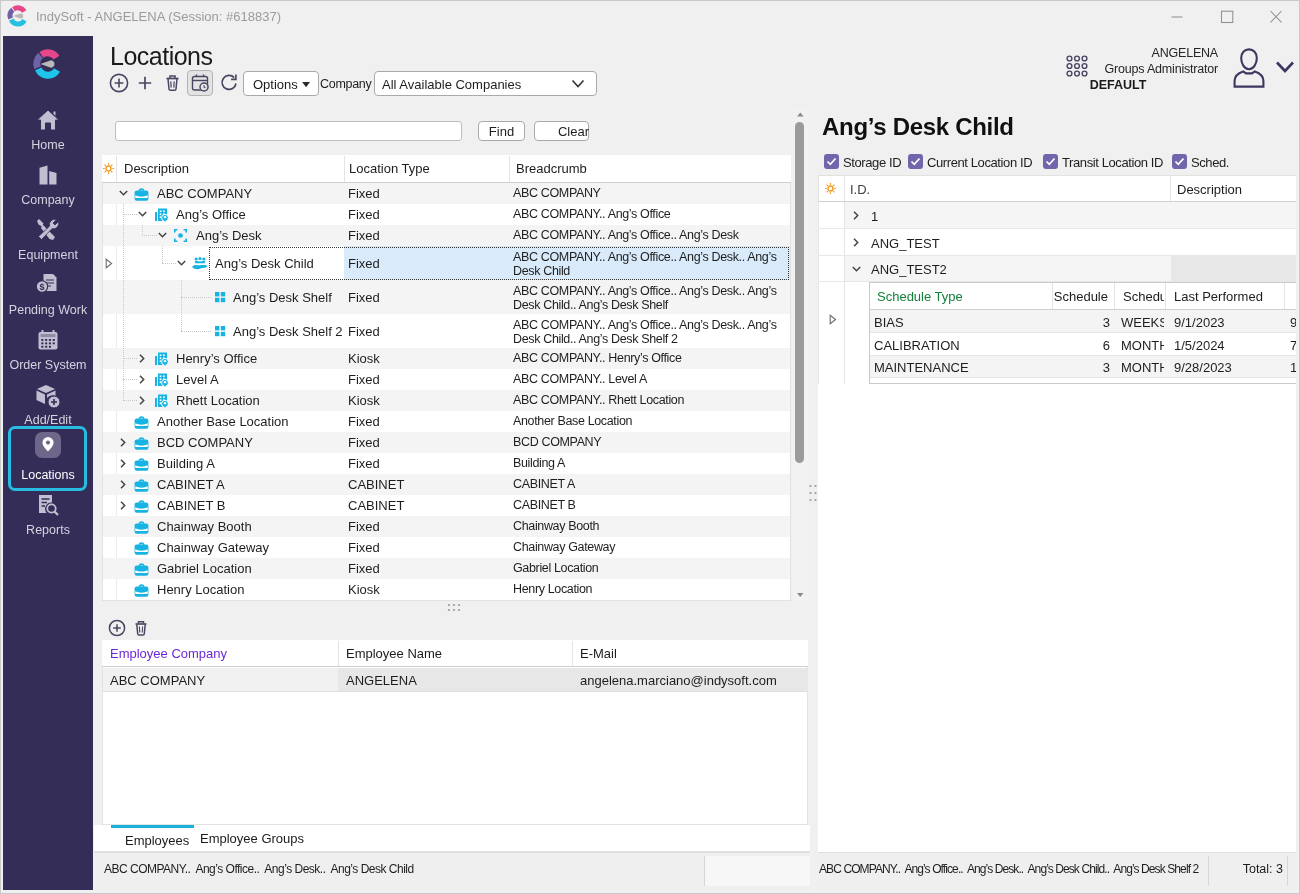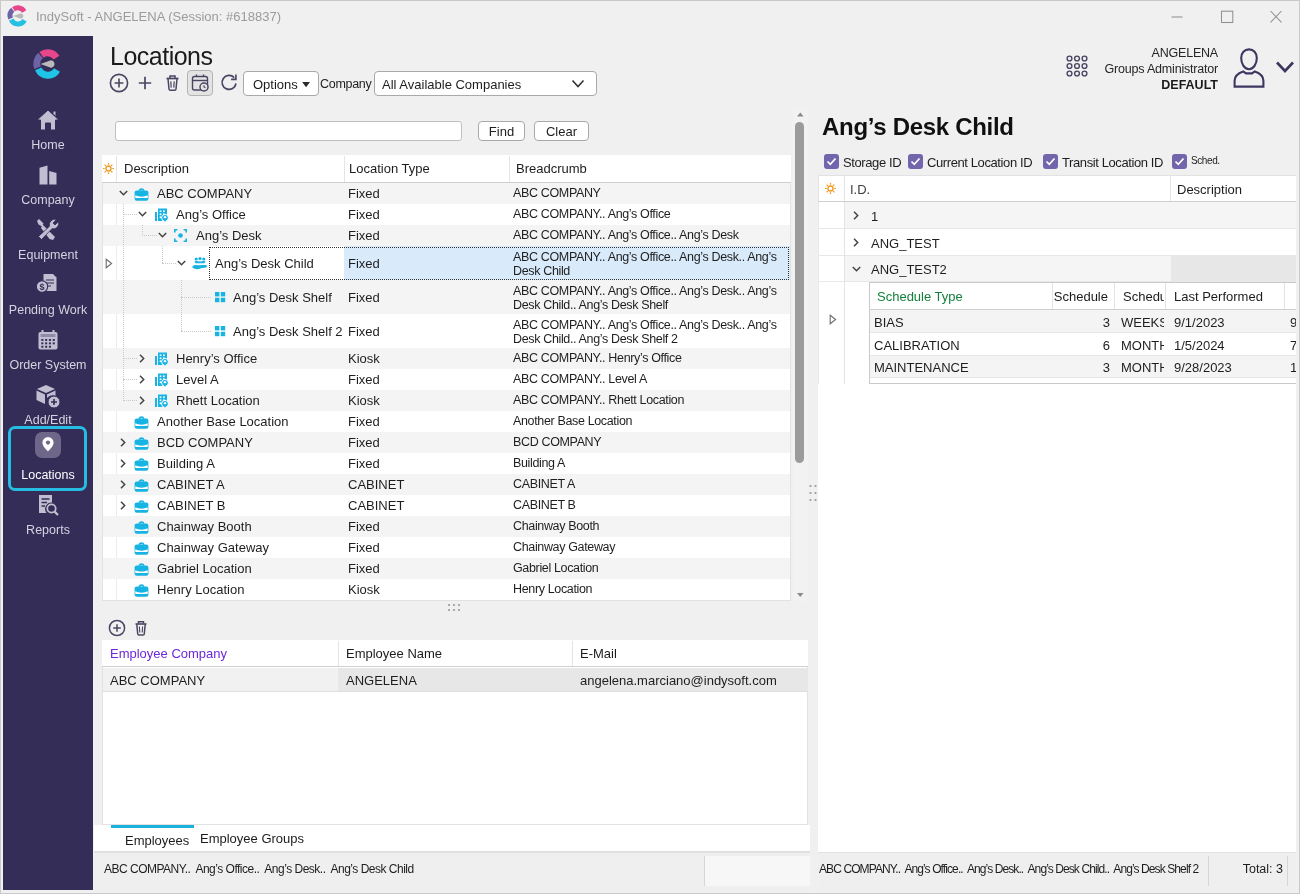--- a/index.html
+++ b/index.html
@@ -181,36 +181,36 @@
     <circle cx="4.5" cy="12" r="2.4"></circle>
       <circle cx="12" cy="12" r="2.4"></circle>
       <circle cx="19.5" cy="12" r="2.4"></circle>
     <circle cx="4.5" cy="19.5" r="2.4"></circle>
       <circle cx="12" cy="19.5" r="2.4"></circle>
       <circle cx="19.5" cy="19.5" r="2.4"></circle>
   </g>
 </svg>
 <div class="txt" style="left:1018px;top:46px;width:200px;text-align:right;font-size:12.5px;letter-spacing:-0.2px;color:#262626;">ANGELENA</div>
 <div class="txt" style="left:1018px;top:62px;width:200px;text-align:right;font-size:12.5px;letter-spacing:-0.2px;color:#262626;">Groups Administrator</div>
-<div class="txt" style="left:1018px;top:78px;width:200px;text-align:right;font-size:12.5px;font-weight:bold;color:#1a1a1a;">DEFAULT</div>
+<div class="txt" style="left:1018px;top:78px;width:200px;text-align:center;font-size:12.5px;font-weight:bold;color:#1a1a1a;">DEFAULT</div>
 <svg width="42" height="44" viewBox="0 0 42 44" style="left:1228px;top:46px;">
   <g fill="none" stroke="#3d3760" stroke-width="2.1">
     <path d="M 13.2 12 C 13.2 6.8 16.5 3.4 21 3.4 C 25.5 3.4 28.8 6.8 28.8 12 C 28.8 17.5 25.8 23.2 21 23.2 C 16.2 23.2 13.2 17.5 13.2 12 Z"></path>
     <path d="M 15.2 25.4 C 10 27.2 6.6 30.3 6.6 34.6 L 6.6 40.6 L 35.4 40.6 L 35.4 34.6 C 35.4 30.3 32 27.2 26.8 25.4 L 24 27.4 L 18 27.4 Z"></path>
   </g>
 </svg>
 <svg width="20" height="14" viewBox="0 0 20 14" style="left:1275px;top:60px;">
     <path d="M 2 2.5 L 10 11 L 18 2.5" fill="none" stroke="#3d3760" stroke-width="2.6"></path>
   </svg>
 
 <div class="abs" style="left:115px;top:121px;width:347px;height:20px;background:#fff;border:1px solid #bfbfbf;border-radius:3px;"></div>
 <div class="abs" style="left:478px;top:121px;width:47px;height:20px;background:#fff;border:1px solid #a9a9a9;border-radius:4px;"></div>
 <div class="txt" style="left:478px;top:124px;width:47px;text-align:center;font-size:13px;">Find</div>
 <div class="abs" style="left:534px;top:121px;width:55px;height:20px;background:#fff;border:1px solid #a9a9a9;border-radius:4px;"></div>
-<div class="txt" style="left:534px;top:124px;width:55px;text-align:center;font-size:13px;">Clear</div>
+<div class="txt" style="left:534px;top:124px;width:55px;text-align:right;font-size:13px;">Clear</div>
 
 <svg width="0" height="0" style="position:absolute;">
   <defs>
     <g id="i-brief">
       <path d="M 5.2 3.8 A 2.4 2.4 0 0 1 9.8 3.8" fill="none" stroke="#16b3e3" stroke-width="1.7"></path>
       <rect x="0.6" y="3.4" width="13.8" height="10.4" rx="2.2" fill="#16b3e3"></rect>
       <path d="M 1.3 8.2 C 4.5 10.1 10.5 10.1 13.7 8.2 L 13.7 11.1 L 1.3 11.1 Z" fill="#fff"></path>
     </g>
     <g id="i-bld">
       <rect x="1" y="4" width="2" height="9" fill="#16b3e3"></rect>
@@ -534,21 +534,21 @@
 <div class="txt" style="left:927px;top:155px;font-size:13px;letter-spacing:-0.4px;">Current Location ID</div>
 <div class="abs" style="left:1043px;top:154px;width:15px;height:15px;background:#7265ab;border-radius:3px;"></div>
 <svg width="15" height="15" viewBox="0 0 15 15" style="left:1043px;top:154px;">
     <path d="M 3.5 7.5 L 6.3 10.3 L 11.5 4.5" fill="none" stroke="#fff" stroke-width="1.7"></path>
   </svg>
 <div class="txt" style="left:1062px;top:155px;font-size:13px;letter-spacing:-0.4px;">Transit Location ID</div>
 <div class="abs" style="left:1172px;top:154px;width:15px;height:15px;background:#7265ab;border-radius:3px;"></div>
 <svg width="15" height="15" viewBox="0 0 15 15" style="left:1172px;top:154px;">
     <path d="M 3.5 7.5 L 6.3 10.3 L 11.5 4.5" fill="none" stroke="#fff" stroke-width="1.7"></path>
   </svg>
-<div class="txt" style="left:1191px;top:155px;font-size:10px;letter-spacing:-0.4px;">Sched.</div>
+<div class="txt" style="left:1191px;top:155px;font-size:13px;letter-spacing:-0.4px;">Sched.</div>
 
 <div class="abs" style="left:818px;top:175px;width:478px;height:27px;background:#fff;border-bottom:1px solid #cfcfcf;border-top:1px solid #e2e2e2;border-left:1px solid #e2e2e2;"></div>
 <svg width="11" height="11" viewBox="0 0 11 11" style="left:825px;top:183px;">
     <use href="#i-sun"></use>
   </svg>
 <div class="abs" style="left:844px;top:176px;width:1px;height:25px;background:#e4e4e4;"></div>
 <div class="abs" style="left:1170px;top:176px;width:1px;height:25px;background:#e4e4e4;"></div>
 <div class="txt" style="left:850px;top:182px;color:#404040;">I.D.</div>
 <div class="txt" style="left:1177px;top:182px;color:#1c1c1c;">Description</div>
 

